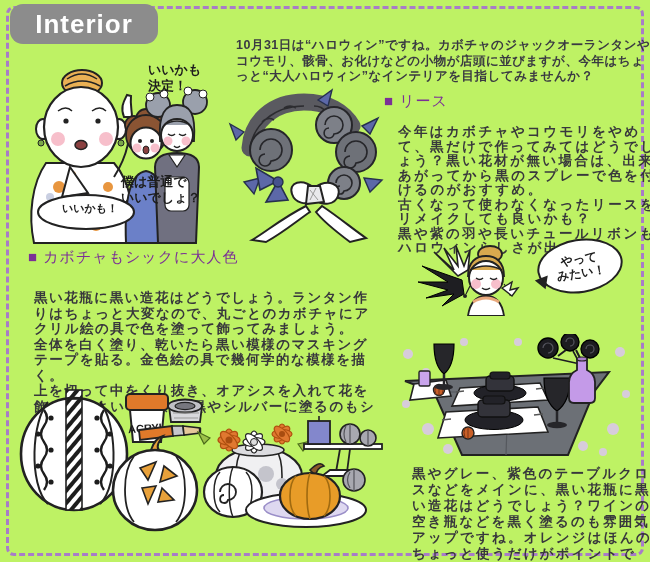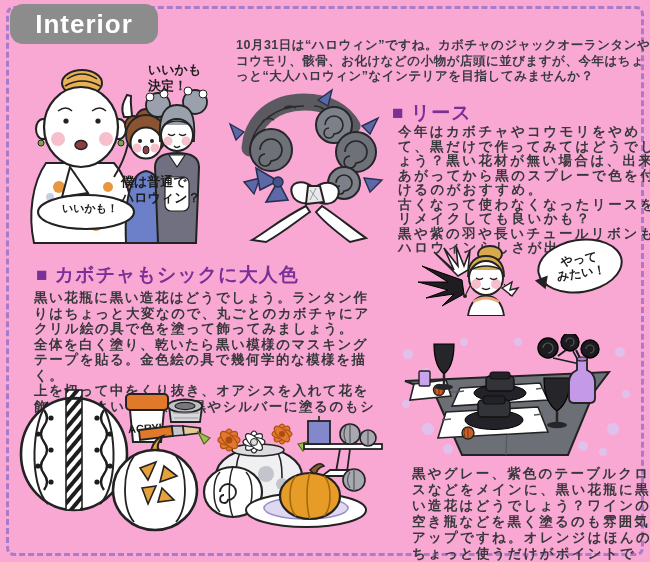--- a/index.html
+++ b/index.html
@@ -1,26 +1,26 @@
 <!DOCTYPE html>
 <html><head>
 <meta charset="utf-8">
 <style>
   html,body{margin:0;padding:0;background:#fff;}
-  .page{position:relative;width:650px;height:562px;background:#f9a8d4;overflow:hidden;
+  .page{position:relative;width:650px;height:562px;background:#bef264;overflow:hidden;
         font-family:"Liberation Sans","DejaVu Sans",sans-serif;color:#333;}
   .frame{position:absolute;inset:6px;border:3px dashed #a87cc8;border-radius:8px;pointer-events:none;}
   .title-box{position:absolute;left:10px;top:4px;width:148px;height:40px;background:#8c8c8c;
         border-radius:13px;color:#ffffff;font-size:26px;font-weight:bold;letter-spacing:1px;
         display:flex;align-items:center;justify-content:center;}
   .intro{position:absolute;left:228px;top:30px;width:418px;margin:8px;font-size:12.5px;font-weight:bold;
         color:#3a3a42;line-height:15.5px;letter-spacing:0.5px;}
-  .heading{position:absolute;margin:8px;color:#7b3096;font-weight:bold;font-size:19px;letter-spacing:1px;}
+  .heading{position:absolute;margin:0;color:#7b3096;font-weight:normal;font-size:15px;letter-spacing:1px;}
   .h-wreath{left:384px;top:92px;}
-  .h-pumpkin{left:28px;top:254px;}
+  .h-pumpkin{left:28px;top:248px;}
   .h-table{left:400px;top:315px;}
   .body-text{position:absolute;margin:14px;font-weight:bold;color:#38383c;white-space:pre-line;
         word-break:break-all;overflow-wrap:anywhere;}
   .b-wreath{left:384px;top:111px;width:260px;font-size:13.5px;letter-spacing:2.4px;line-height:14.5px;}
   .b-pumpkin{left:20px;top:276px;width:346px;font-size:13.5px;letter-spacing:1.5px;line-height:15.5px;}
   .b-table{left:398px;top:452px;width:250px;font-size:13.5px;letter-spacing:2.2px;line-height:16px;}
   .ill{position:absolute;}
   .cap{position:absolute;font-size:13px;font-weight:bold;color:#1d1d1d;white-space:pre-line;line-height:16px;}
   .cap-daughter{left:148px;top:62px;}
   .cap-son{left:121px;top:174px;}
@@ -112,21 +112,21 @@
       <path d="M155,100 L163,112 L171,100 Z" fill="#fff" stroke="#222" stroke-width="1.2"></path>
       <rect x="151" y="122" width="24" height="34" rx="6" fill="#fff" stroke="#222" stroke-width="1.2"></rect>
 
       <path d="M56,112 L48,142 L74,138 Z" fill="#fff" stroke="#222" stroke-width="2"></path>
       <ellipse cx="72" cy="157" rx="48" ry="17" fill="#fff" stroke="#222" stroke-width="2"></ellipse>
     </svg>
     </div>
   <div class="cap cap-daughter">いいかも
 決定！</div>
   <div class="cap cap-son">僕は普通で
-ハロウィン？</div>
+いいでしょ？</div>
   <div class="cap cap-mom">いいかも！</div>
 
   <div class="ill" style="left:222px;top:86px;">
     <svg width="168" height="158" viewBox="0 0 168 158">
 
       <path d="M28,62 C30,34 52,16 82,16 C106,16 122,26 130,40" fill="none" stroke="#5a5a60" stroke-width="17" stroke-linecap="round"></path>
       <path d="M28,62 C32,38 52,20 82,20 M40,36 q6,-6 12,-2 M62,22 q6,-4 12,0 M92,20 q8,0 12,6" fill="none" stroke="#2c2c30" stroke-width="1.6"></path>
 
       <path d="M96,14 l14,-10 l-4,16 Z M140,40 l16,-8 l-8,16 Z M22,46 l-14,-8 l6,16 Z M142,92 l18,2 l-12,12 Z M38,92 l-16,4 l10,12 Z" fill="#5c68a8" stroke="#26304e" stroke-width="1.4"></path>
 

